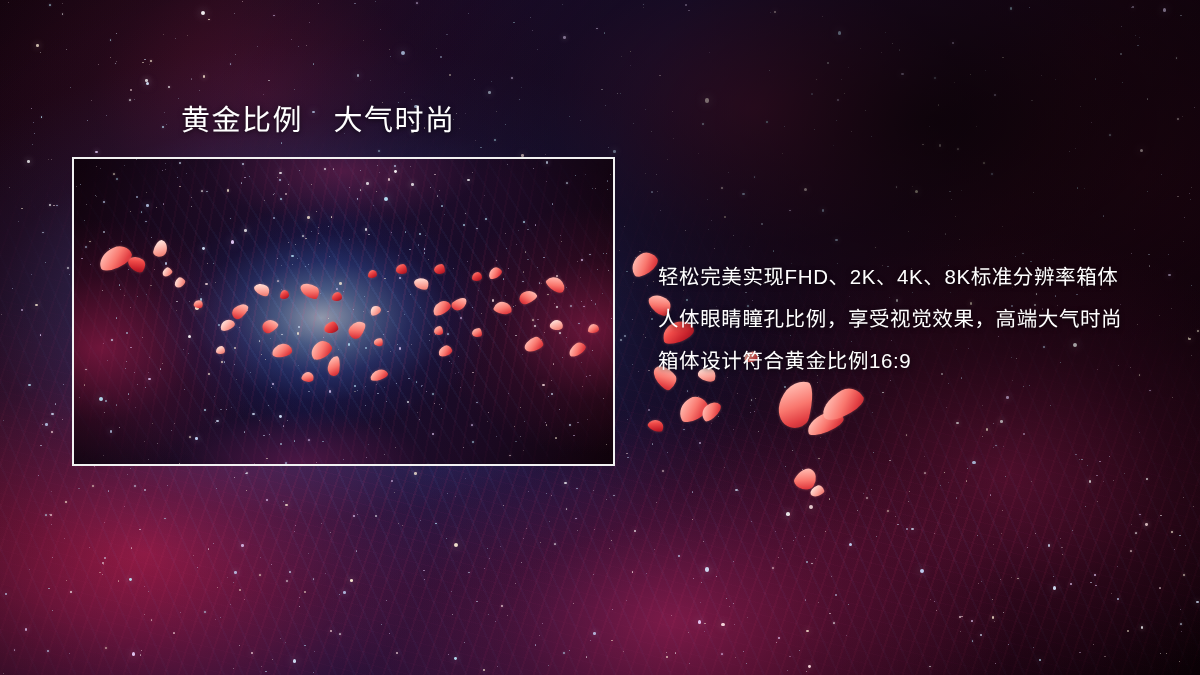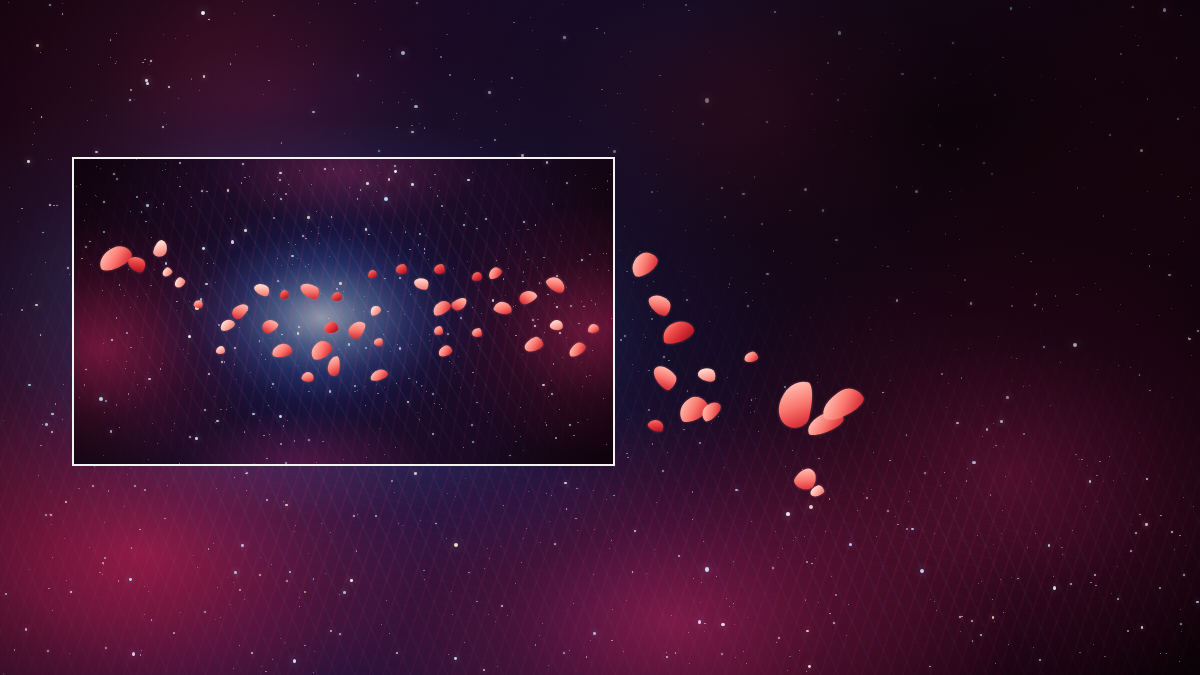--- a/index.html
+++ b/index.html
@@ -1360,20 +1360,21 @@
       <div class="petal" style="left: 700px; top: 404px; width: 22px; height: 14px; transform: rotate(-40deg); border-radius: 50% 50% 60% 40% / 76% 58% 42% 24%;"></div>
       <div class="petal" style="left: 780px; top: 380px; width: 32px; height: 48px; transform: rotate(14deg); border-radius: 70% 30% 50% 50% / 58% 72% 28% 42%;"></div>
       <div class="petal" style="left: 806px; top: 414px; width: 38px; height: 18px; transform: rotate(-22deg); border-radius: 58% 42% 52% 48% / 70% 64% 36% 30%;"></div>
       <div class="petal" style="left: 820px; top: 392px; width: 44px; height: 24px; transform: rotate(-30deg); border-radius: 64% 36% 44% 56% / 62% 70% 30% 38%;"></div>
       <div class="petal" style="left: 796px; top: 468px; width: 20px; height: 22px; transform: rotate(30deg); border-radius: 50% 50% 60% 40% / 76% 58% 42% 24%;"></div>
       <div class="petal pale" style="left: 810px; top: 486px; width: 14px; height: 10px; transform: rotate(-20deg); border-radius: 70% 30% 50% 50% / 58% 72% 28% 42%;"></div>
       <div class="petal deep" style="left: 648px; top: 420px; width: 16px; height: 11px; transform: rotate(24deg); border-radius: 58% 42% 52% 48% / 70% 64% 36% 30%;"></div>
       <div class="petal" style="left: 744px; top: 352px; width: 14px; height: 10px; transform: rotate(-14deg); border-radius: 64% 36% 44% 56% / 62% 70% 30% 38%;"></div>
     </div>
 
+  <div id="title">黄金比例　大气时尚</div>
 
   <div id="framed-panel">
     <div class="panel-bg"></div>
     <div class="panel-fil"></div>
     <div class="bg-layer" id="panel-stars">
         <div class="starpt" style="left: 268.7px; top: 299.6px; width: 1.03px; height: 1.03px; background: rgba(200, 220, 255, 0.46);"></div>
         <div class="starpt" style="left: 253.6px; top: 66.6px; width: 1.49px; height: 1.49px; background: rgba(215, 232, 255, 0.58);"></div>
         <div class="starpt" style="left: 430.6px; top: 165.2px; width: 1.21px; height: 1.21px; background: rgba(215, 232, 255, 0.52);"></div>
         <div class="starpt" style="left: 28.5px; top: 295.7px; width: 1.09px; height: 1.09px; background: rgba(255, 228, 230, 0.34);"></div>
         <div class="starpt" style="left: 346.9px; top: 226.3px; width: 1.23px; height: 1.23px; background: rgba(200, 220, 255, 0.45);"></div>
@@ -1836,15 +1837,20 @@
         <div class="petal" style="left: 450px; top: 179px; width: 19px; height: 13px; transform: rotate(-20deg); border-radius: 70% 30% 50% 50% / 58% 72% 28% 42%;"></div>
         <div class="petal pale" style="left: 476px; top: 161px; width: 13px; height: 10px; transform: rotate(8deg); border-radius: 58% 42% 52% 48% / 70% 64% 36% 30%;"></div>
         <div class="petal" style="left: 494px; top: 185px; width: 18px; height: 11px; transform: rotate(-34deg); border-radius: 64% 36% 44% 56% / 62% 70% 30% 38%;"></div>
         <div class="petal" style="left: 514px; top: 165px; width: 11px; height: 9px; transform: rotate(0deg); border-radius: 50% 50% 60% 40% / 76% 58% 42% 24%;"></div>
         <div class="petal pale" style="left: 88px; top: 109px; width: 10px; height: 8px; transform: rotate(-30deg); border-radius: 70% 30% 50% 50% / 58% 72% 28% 42%;"></div>
         <div class="petal pale" style="left: 142px; top: 187px; width: 9px; height: 8px; transform: rotate(0deg); border-radius: 58% 42% 52% 48% / 70% 64% 36% 30%;"></div>
       </div>
     <div class="panel-vig"></div>
   </div>
 
+  <div id="body-text">
+    <div class="line">轻松完美实现FHD、2K、4K、8K标准分辨率箱体</div>
+    <div class="line">人体眼睛瞳孔比例，享受视觉效果，高端大气时尚</div>
+    <div class="line">箱体设计符合黄金比例16:9</div>
+  </div>
 
 
 </div>
 
 </body></html>

